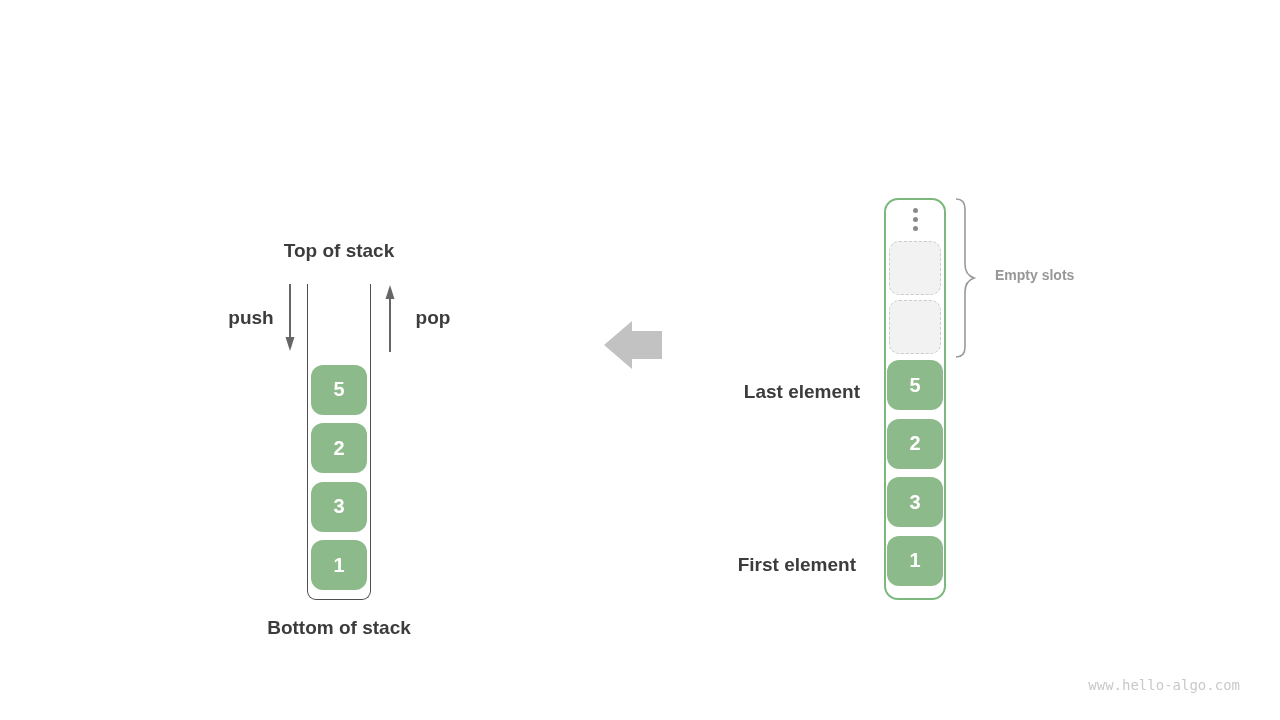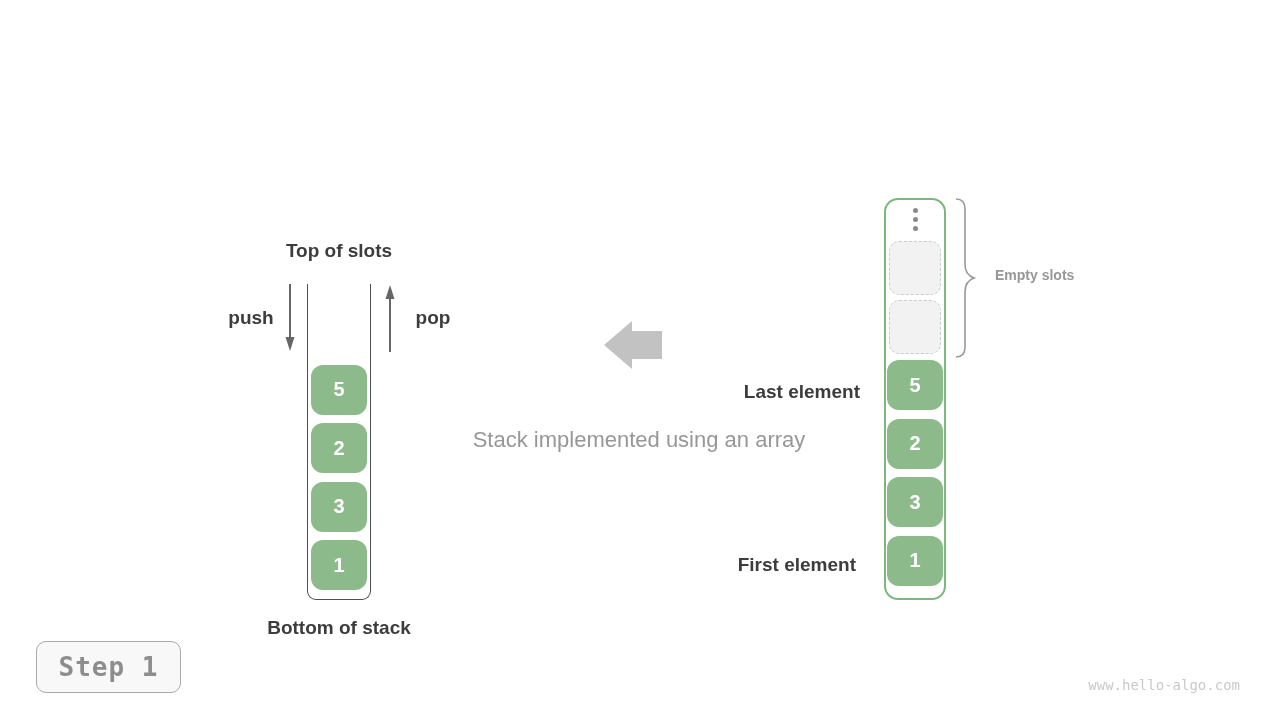--- a/index.html
+++ b/index.html
@@ -63,21 +63,21 @@
     position:absolute;right:40px;top:677px;
     font-family:"DejaVu Sans Mono",monospace;font-size:14px;color:var(--watermark-text);text-align:right;
   }
   svg{position:absolute;display:block;}
 </style>
 </head>
 <body>
 
 <div class="canvas">
 
-  <div class="label bold-dark centerx" style="left:339px;top:240px;">Top of slots</div>
+  <div class="label bold-dark centerx" style="left:339px;top:240px;">Top of stack</div>
 
   <div class="label bold-dark centerx" style="left:243px;top:307px;margin-left:8px;">push</div>
   <svg style="left:284px;top:284px;" width="12" height="68" viewBox="0 0 12 68">
     <line x1="6" y1="0" x2="6" y2="55" stroke="var(--push-pop-arrow)" stroke-width="2"></line>
     <polygon points="1.5,53 10.5,53 6,67" fill="var(--push-pop-arrow)"></polygon>
   </svg>
 
   <div class="label bold-dark centerx" style="left:433px;top:307px;">pop</div>
   <svg style="left:384px;top:284px;" width="12" height="68" viewBox="0 0 12 68">
     <line x1="6" y1="68" x2="6" y2="13" stroke="var(--push-pop-arrow)" stroke-width="2"></line>
@@ -91,21 +91,20 @@
         <div class="cell">3</div>
         <div class="cell">1</div>
       </div>
   </div>
 
   <div class="label bold-dark centerx" style="left:339px;top:617px;">Bottom of stack</div>
 
   <svg style="left:604px;top:321px;" width="58" height="48" viewBox="0 0 58 48">
     <polygon points="0,24 28,0 28,10 58,10 58,38 28,38 28,48" fill="var(--arrow-gray)"></polygon>
   </svg>
-  <div class="caption">Stack implemented using an array</div>
 
   <div class="array-container">
     <div class="dots">
       <span></span>
         <span></span>
         <span></span>
     </div>
     <div class="empty-slots">
         <div class="slot"></div>
         <div class="slot"></div>
@@ -119,18 +118,15 @@
   </div>
 
   <svg style="left:954px;top:198px;" width="24" height="160" viewBox="0 0 24 160">
     <path d="M2,1 Q11,1 11,11 L11,66 Q11,77 20,80 Q11,83 11,94 L11,149 Q11,159 2,159" fill="none" stroke="var(--brace-gray)" stroke-width="1.6"></path>
   </svg>
   <div class="label muted-bold" style="left:995px;top:267px;">Empty slots</div>
 
   <div class="label bold-dark right-aligned" style="right:420px;top:381px;">Last element</div>
   <div class="label bold-dark right-aligned" style="right:424px;top:554px;">First element</div>
 
-  <div class="step-badge">
-    <span>Step 1</span>
-  </div>
   <div class="watermark">www.hello-algo.com</div>
 
 </div>
 
 </body></html>

